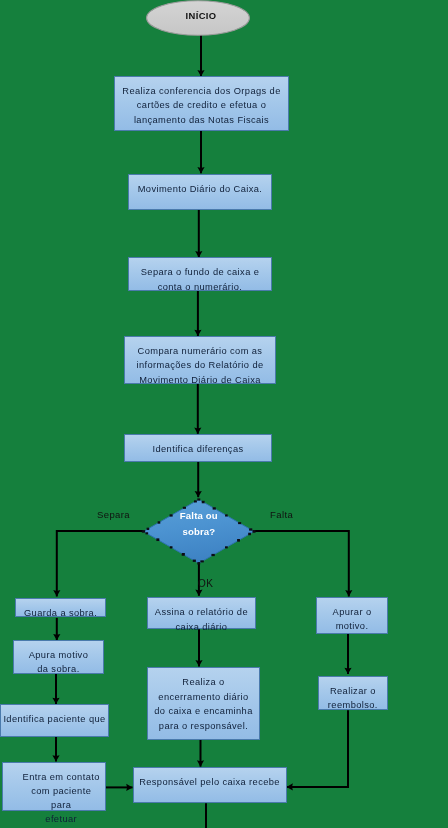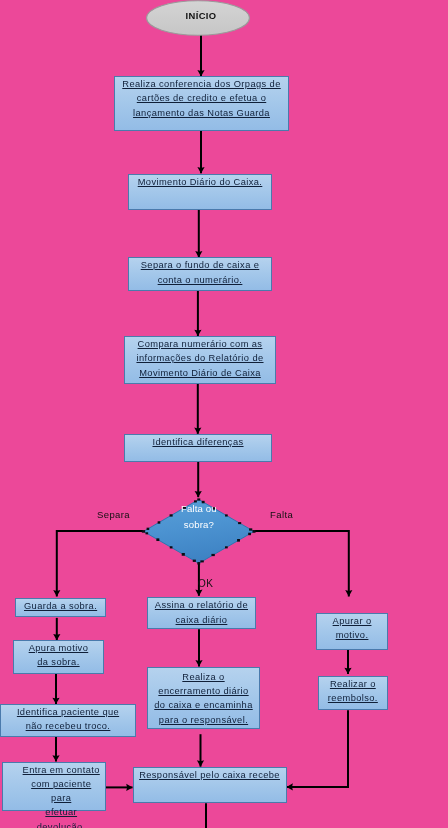--- a/index.html
+++ b/index.html
@@ -1,28 +1,28 @@
 <!DOCTYPE html>
 <html><head>
 <meta charset="utf-8">
 <title>Fluxograma</title>
 <style>
   html,body{margin:0;padding:0;background:#ffffff;}
   body{width:448px;height:828px;overflow:hidden;
        font-family:"Liberation Sans",sans-serif;
        -webkit-font-smoothing:antialiased;}
-  #stage{position:relative;width:448px;height:828px;background:#ec4899;}
+  #stage{position:relative;width:448px;height:828px;background:#15803d;}
   svg#wires{position:absolute;left:0;top:0;width:448px;height:828px;overflow:visible;}
   .node{position:absolute;box-sizing:border-box;display:flex;
         align-items:flex-start;justify-content:center;text-align:center;}
   .proc{border:1px solid #4A7AAC;
         background:linear-gradient(180deg,#b5d2ee 0%,#a3c7ea 50%,#93bce6 100%);
         color:#0f1f38;}
   .proc .txt{display:block;width:100%;padding:0 2px;letter-spacing:0.4px;
-             position:relative;top:0;text-decoration:underline;}
+             position:relative;top:7px;}
   .proc .txt span{display:block;}
   .term{color:#111;}
   .elabel{position:absolute;color:#111;white-space:nowrap;letter-spacing:0.4px;}
 </style>
 </head>
 <body>
 
 <div id="stage">
 
   <svg id="wires" viewBox="0 0 448 828" xmlns="http://www.w3.org/2000/svg">
@@ -96,35 +96,35 @@
         <rect x="95.09" y="23.08" width="3.09" height="2.05"></rect>
         <rect x="82.05" y="15.37" width="2.65" height="2.16"></rect>
         <rect x="69.61" y="8.26" width="3.21" height="2.34"></rect>
         <rect x="58.73" y="1.82" width="2.88" height="2.47"></rect>
         <rect x="54.25" y="-0.62" width="3.01" height="2.24"></rect>
         <rect x="-1.16" y="31.12" width="3.31" height="2.56"></rect>
         <rect x="54.34" y="63.07" width="2.82" height="2.46"></rect>
         <rect x="109.46" y="31.05" width="3.07" height="2.70"></rect>
       </g>
     </svg>
-    <div style="position:absolute;left:0;top:2px;width:100%;color:#fff;font-size:9.6px;line-height:16.4px;font-weight:normal;letter-spacing:0.15px;">
+    <div style="position:absolute;left:0;top:9px;width:100%;color:#fff;font-size:9.6px;line-height:16.4px;font-weight:bold;letter-spacing:0.15px;">
       <span style="display:block;">Falta ou</span>
       <span style="display:block;">sobra?</span>
     </div>
   </div>
 
   <div class="elabel" style="left:97px;top:509px;font-size:9.5px;">Separa</div>
   <div class="elabel" style="left:198px;top:578.3px;font-size:10px;">OK</div>
   <div class="elabel" style="left:270px;top:509px;font-size:9.5px;">Falta</div>
 
   <div class="node proc" style="left:114px;top:76px;width:175px;height:55px;font-size:9.3px;line-height:14.3px;">
       <div class="txt">
         <span>Realiza conferencia dos Orpags de</span>
         <span>cartões de credito e efetua o</span>
-        <span>lançamento das Notas Guarda</span>
+        <span>lançamento das Notas Fiscais</span>
       </div>
     </div>
   <div class="node proc" style="left:128px;top:173.5px;width:144px;height:36.5px;font-size:9.3px;line-height:14.3px;">
       <div class="txt">
         <span>Movimento Diário do Caixa.</span>
       </div>
     </div>
   <div class="node proc" style="left:128px;top:257.4px;width:144px;height:33.2px;font-size:9.3px;line-height:14.3px;">
       <div class="txt">
         <span>Separa o fundo de caixa e</span>
@@ -148,55 +148,54 @@
       <div class="txt">
         <span>Guarda a sobra.</span>
       </div>
     </div>
   <div class="node proc" style="left:13.2px;top:640.2px;width:90.5px;height:34px;font-size:9.3px;line-height:14.3px;">
       <div class="txt">
         <span>Apura motivo</span>
         <span>da sobra.</span>
       </div>
     </div>
-  <div class="node proc" style="left:0px;top:703.8px;width:136px;height:33.4px;font-size:9.3px;line-height:14.3px;">
+  <div class="node proc" style="left:0px;top:703.8px;width:109px;height:33.4px;font-size:9.3px;line-height:14.3px;">
       <div class="txt">
         <span>Identifica paciente que</span>
-        <span>não recebeu troco.</span>
       </div>
     </div>
   <div class="node proc" style="left:1.8px;top:761.5px;width:103.8px;height:49.6px;font-size:9.3px;line-height:14.3px;padding-left:15px;">
       <div class="txt">
         <span>Entra em contato</span>
         <span>com  paciente para</span>
         <span>efetuar devolução.</span>
       </div>
     </div>
 
   <div class="node proc" style="left:147px;top:597.4px;width:108.9px;height:31.9px;font-size:9.3px;line-height:14.3px;">
       <div class="txt">
         <span>Assina o relatório de</span>
         <span>caixa diário</span>
       </div>
     </div>
-  <div class="node proc" style="left:147.3px;top:667.4px;width:112.4px;height:62px;font-size:9.3px;line-height:14.4px;align-items:center;">
+  <div class="node proc" style="left:147.3px;top:667.4px;width:112.4px;height:73px;font-size:9.3px;line-height:14.4px;">
       <div class="txt">
         <span>Realiza o</span>
         <span>encerramento diário</span>
         <span>do caixa e encaminha</span>
         <span>para o responsável.</span>
       </div>
     </div>
   <div class="node proc" style="left:132.5px;top:766.6px;width:154.1px;height:36.6px;font-size:9.3px;line-height:14.3px;">
       <div class="txt">
         <span>Responsável pelo caixa recebe</span>
       </div>
     </div>
 
-  <div class="node proc" style="left:315.6px;top:597px;width:72.9px;height:36.9px;font-size:9.3px;line-height:14.3px;margin-top:16px;">
+  <div class="node proc" style="left:315.6px;top:597px;width:72.9px;height:36.9px;font-size:9.3px;line-height:14.3px;">
       <div class="txt">
         <span>Apurar o</span>
         <span>motivo.</span>
       </div>
     </div>
   <div class="node proc" style="left:317.6px;top:675.6px;width:70.5px;height:34.7px;font-size:9.3px;line-height:14.3px;">
       <div class="txt">
         <span>Realizar o</span>
         <span>reembolso.</span>
       </div>

